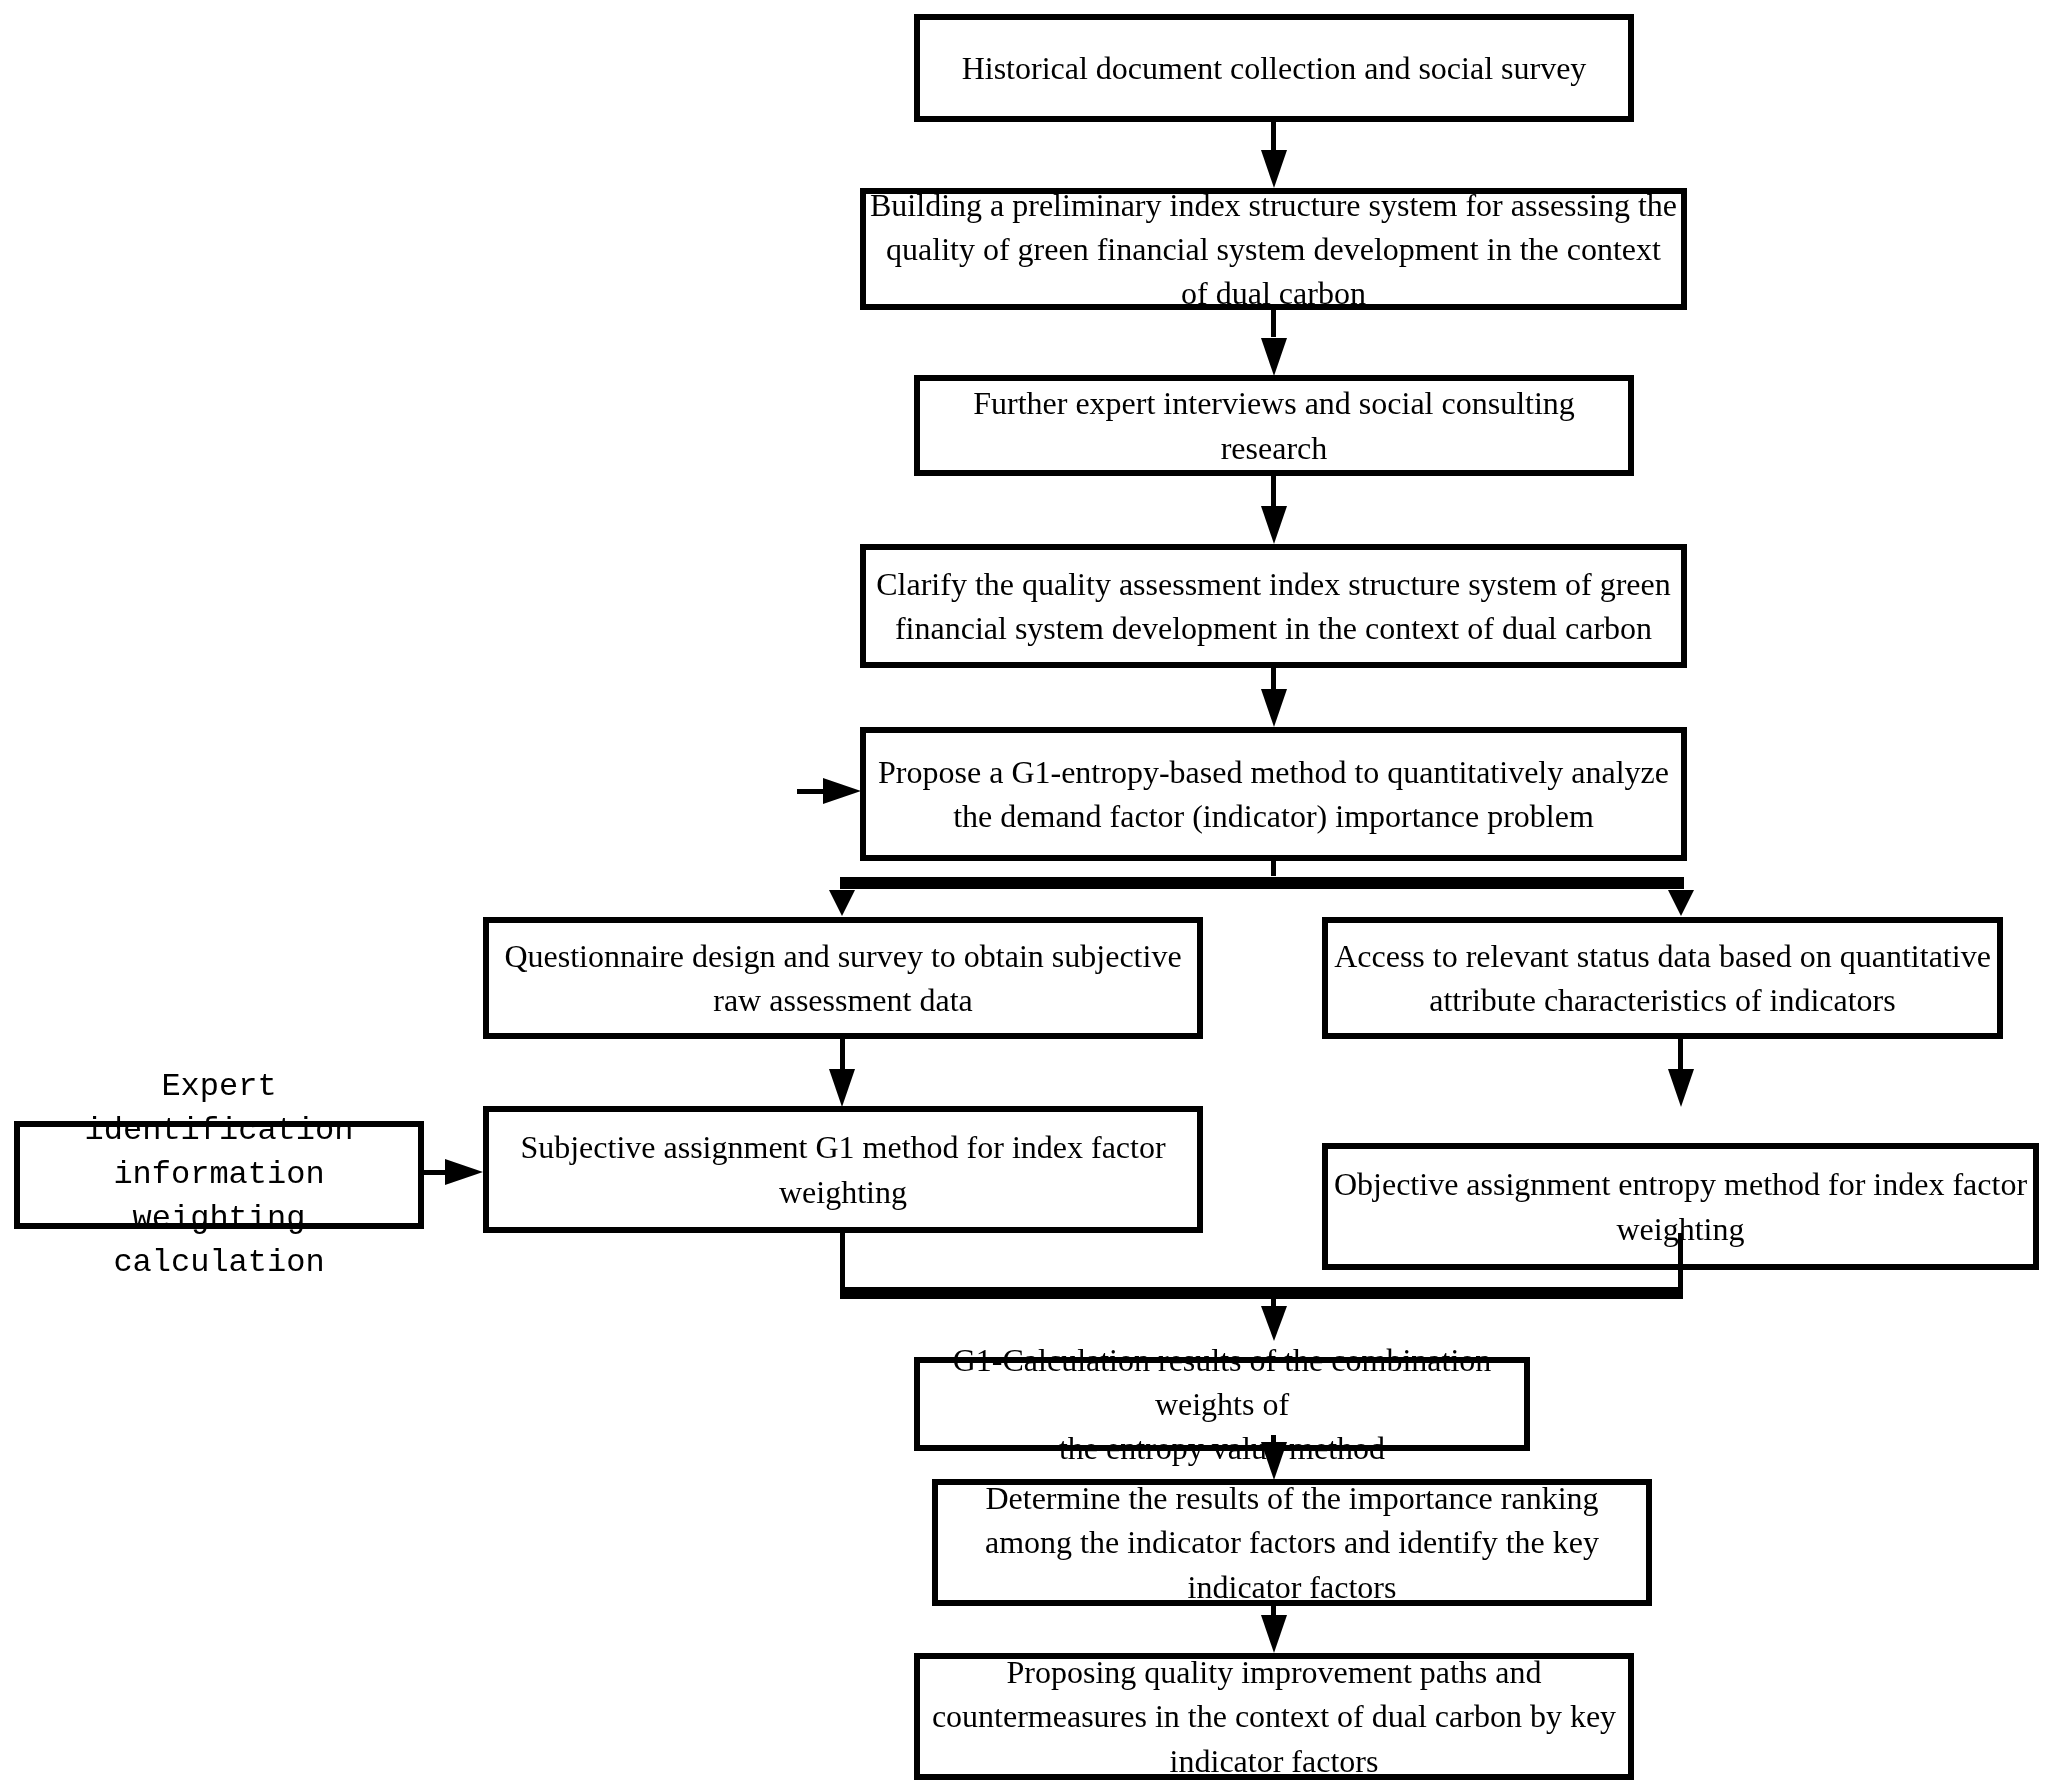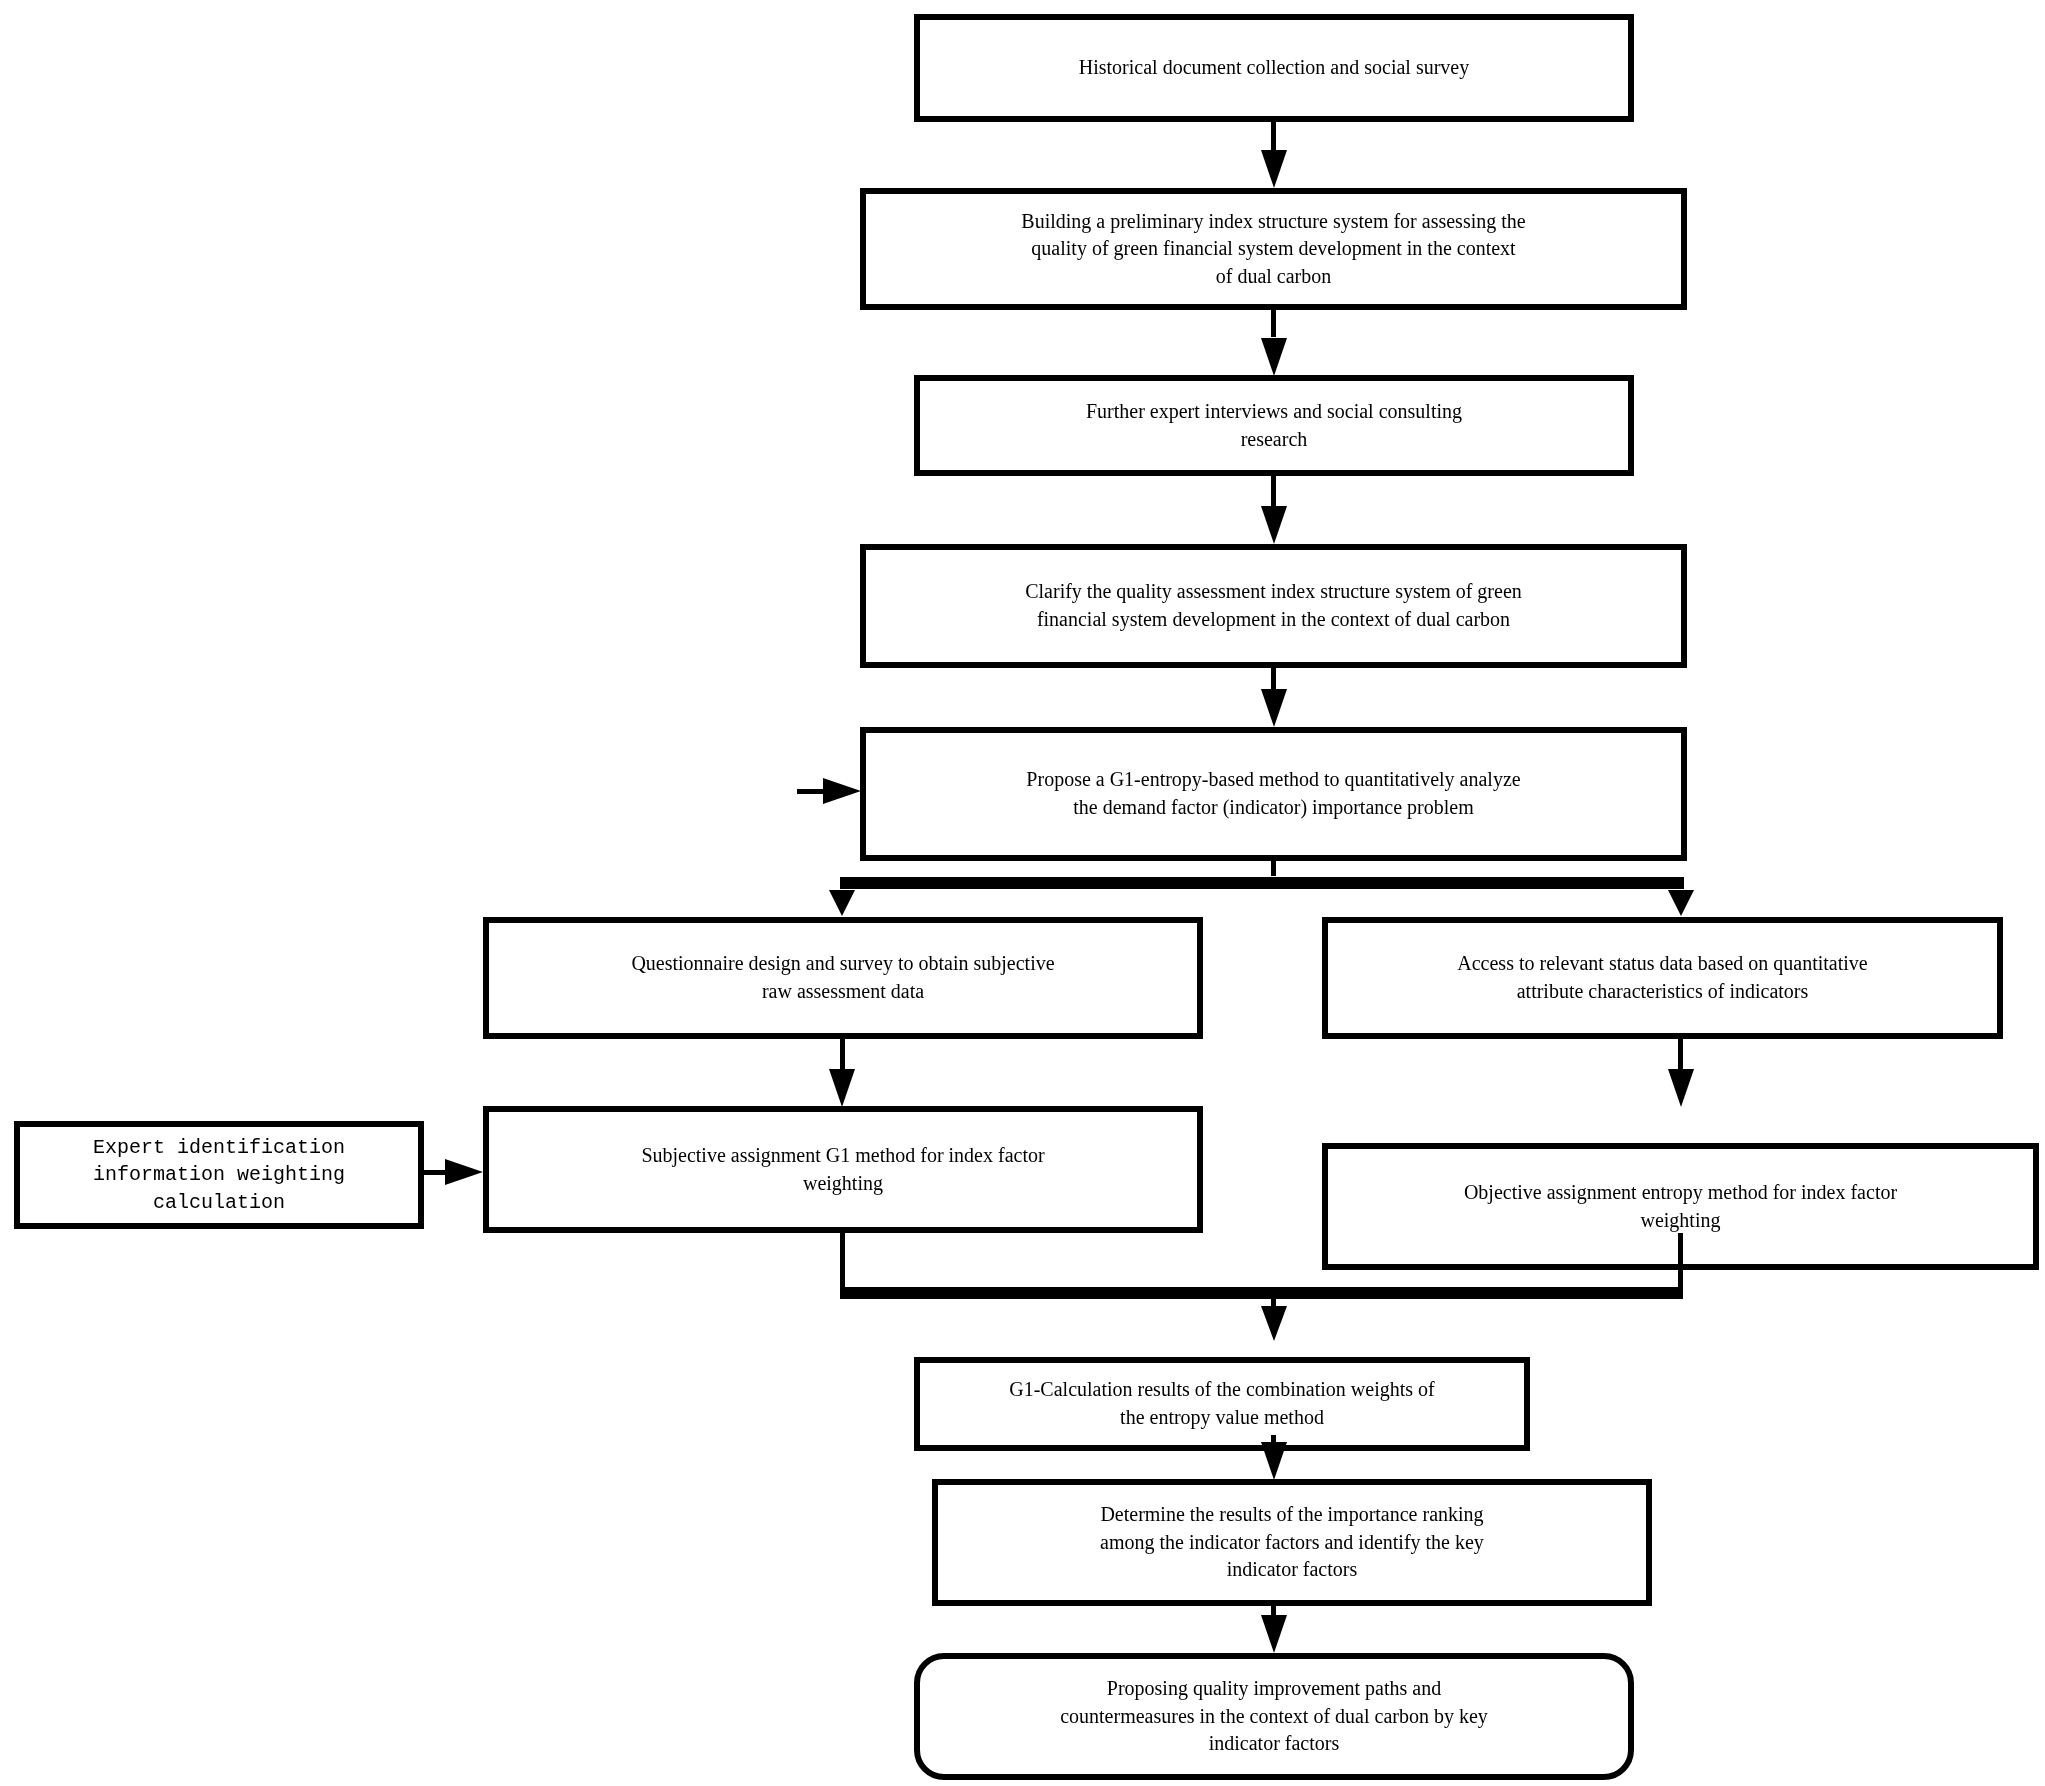--- a/index.html
+++ b/index.html
@@ -17,21 +17,21 @@
   }
   .node {
     position: absolute;
     box-sizing: border-box;
     border: 6.1px solid #000000;
     background: #ffffff;
     display: flex;
     align-items: center;
     justify-content: center;
     text-align: center;
-    font-size: 20px;
+    font-size: 32px;
     line-height: 1.38;
     white-space: pre-line;
   }
   .vline { position: absolute; width: 5.2px; background: #000000; }
   .hline { position: absolute; height: 5.2px; background: #000000; }
   .bar   { position: absolute; height: 12.2px; background: #000000; }
   .head-down {
     position: absolute; width: 0; height: 0;
     border-left: 13px solid transparent;
     border-right: 13px solid transparent;
@@ -74,21 +74,21 @@
 calculation</div>
   <div class="node" style="left:483px; top:1106px; width:720px; height:127px;">Subjective assignment G1 method for index factor
 weighting</div>
   <div class="node" style="left:1322px; top:1143px; width:717px; height:127px;">Objective assignment entropy method for index factor
 weighting</div>
   <div class="node" style="left:914px; top:1357px; width:616px; height:94px;text-align:center;">G1-Calculation results of the combination weights of
 the entropy value method</div>
   <div class="node" style="left:932px; top:1479px; width:720px; height:127px;">Determine the results of the importance ranking
 among the indicator factors and identify the key
 indicator factors</div>
-  <div class="node" style="left:914px; top:1653px; width:720px; height:127px;border-radius:30px;">Proposing quality improvement paths and
+  <div class="node" style="left:914px; top:1653px; width:720px; height:127px;">Proposing quality improvement paths and
 countermeasures  in the context of dual carbon by key
 indicator factors</div>
 
   <div class="vline" style="left:1271px; top:122px;  height:28px;"></div>
   <div class="head-down" style="left:1261px; top:150px;"></div>
 
   <div class="vline" style="left:1271px; top:309px;  height:28px;"></div>
   <div class="head-down" style="left:1261px; top:338px;"></div>
 
   <div class="vline" style="left:1271px; top:476px; height:30.5px;"></div>

